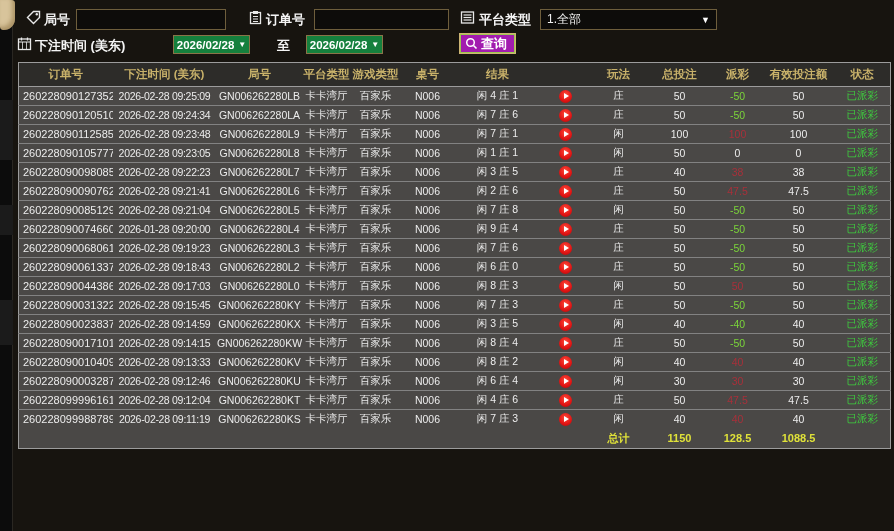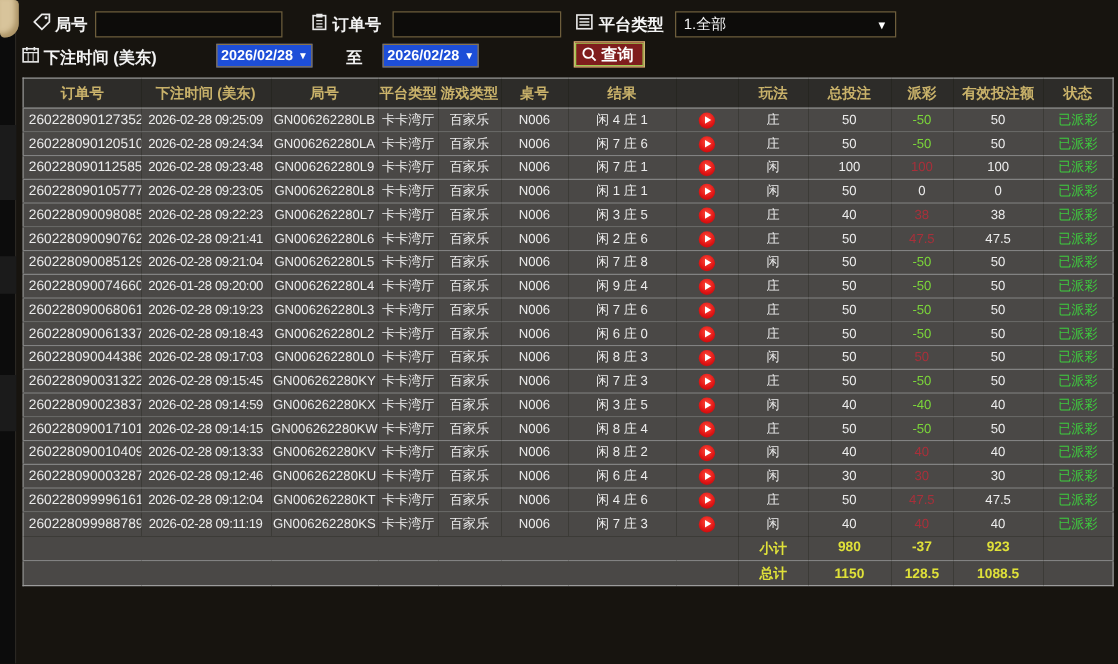--- a/index.html
+++ b/index.html
@@ -24,28 +24,28 @@
     position:absolute; height:21px; background:#0d0c0a; border:1px solid #6e5e3c;
     color:#eee; font-size:12px; padding:0 4px; outline:none;
   }
   .tb-select {
     position:absolute; height:21px; background:#0d0c0a; border:1px solid #6e5e3c;
     color:#f2f2f2; font-size:12px; display:flex; align-items:center; padding:0 6px; cursor:pointer;
   }
   .tb-select .val { flex:1; }
   .tb-select .arr { font-size:9px; color:#fff; }
   .date-select {
-    position:absolute; height:19px; background:#1d4ed8; border:1px solid #8a7448;
+    position:absolute; height:19px; background:#15803d; border:1px solid #8a7448;
     color:#fff; font-weight:bold; font-size:11.5px; display:flex; align-items:center;
     justify-content:center; gap:4px; cursor:pointer;
   }
   .date-select .arr { font-size:8px; }
   .query-btn {
     position:absolute; left:459px; top:33px; height:21px; padding:0 8px 0 5px;
-    background:#7f1d1d; border:1px solid #cdb574; box-shadow:inset 0 0 0 1px #9ec94e;
+    background:#a21caf; border:1px solid #cdb574; box-shadow:inset 0 0 0 1px #9ec94e;
     color:#fff; font-weight:bold; font-size:13px; display:flex; align-items:center; gap:3px; cursor:pointer;
   }
   .query-btn svg { width:13px; height:13px; }
 
   
   .bet-table {
     position:absolute; left:18px; top:62px; width:872px;
     border-collapse:collapse; table-layout:fixed;
     border:1px solid #9c9c9c;
   }
@@ -454,28 +454,20 @@
         <td>闲</td>
         <td>40</td>
         <td class="payout-win">40</td>
         <td>40</td>
         <td class="status-green">已派彩</td>
       </tr>
     </tbody>
   <tbody>
     <tr class="summary">
       <td colspan="8"></td>
-      <td>小计</td>
-      <td>980</td>
-      <td>-37</td>
-      <td>923</td>
-      <td></td>
-    </tr>
-    <tr class="summary">
-      <td colspan="8"></td>
       <td>总计</td>
       <td>1150</td>
       <td>128.5</td>
       <td>1088.5</td>
       <td></td>
     </tr>
   </tbody>
 </table>
 
 </body></html>

